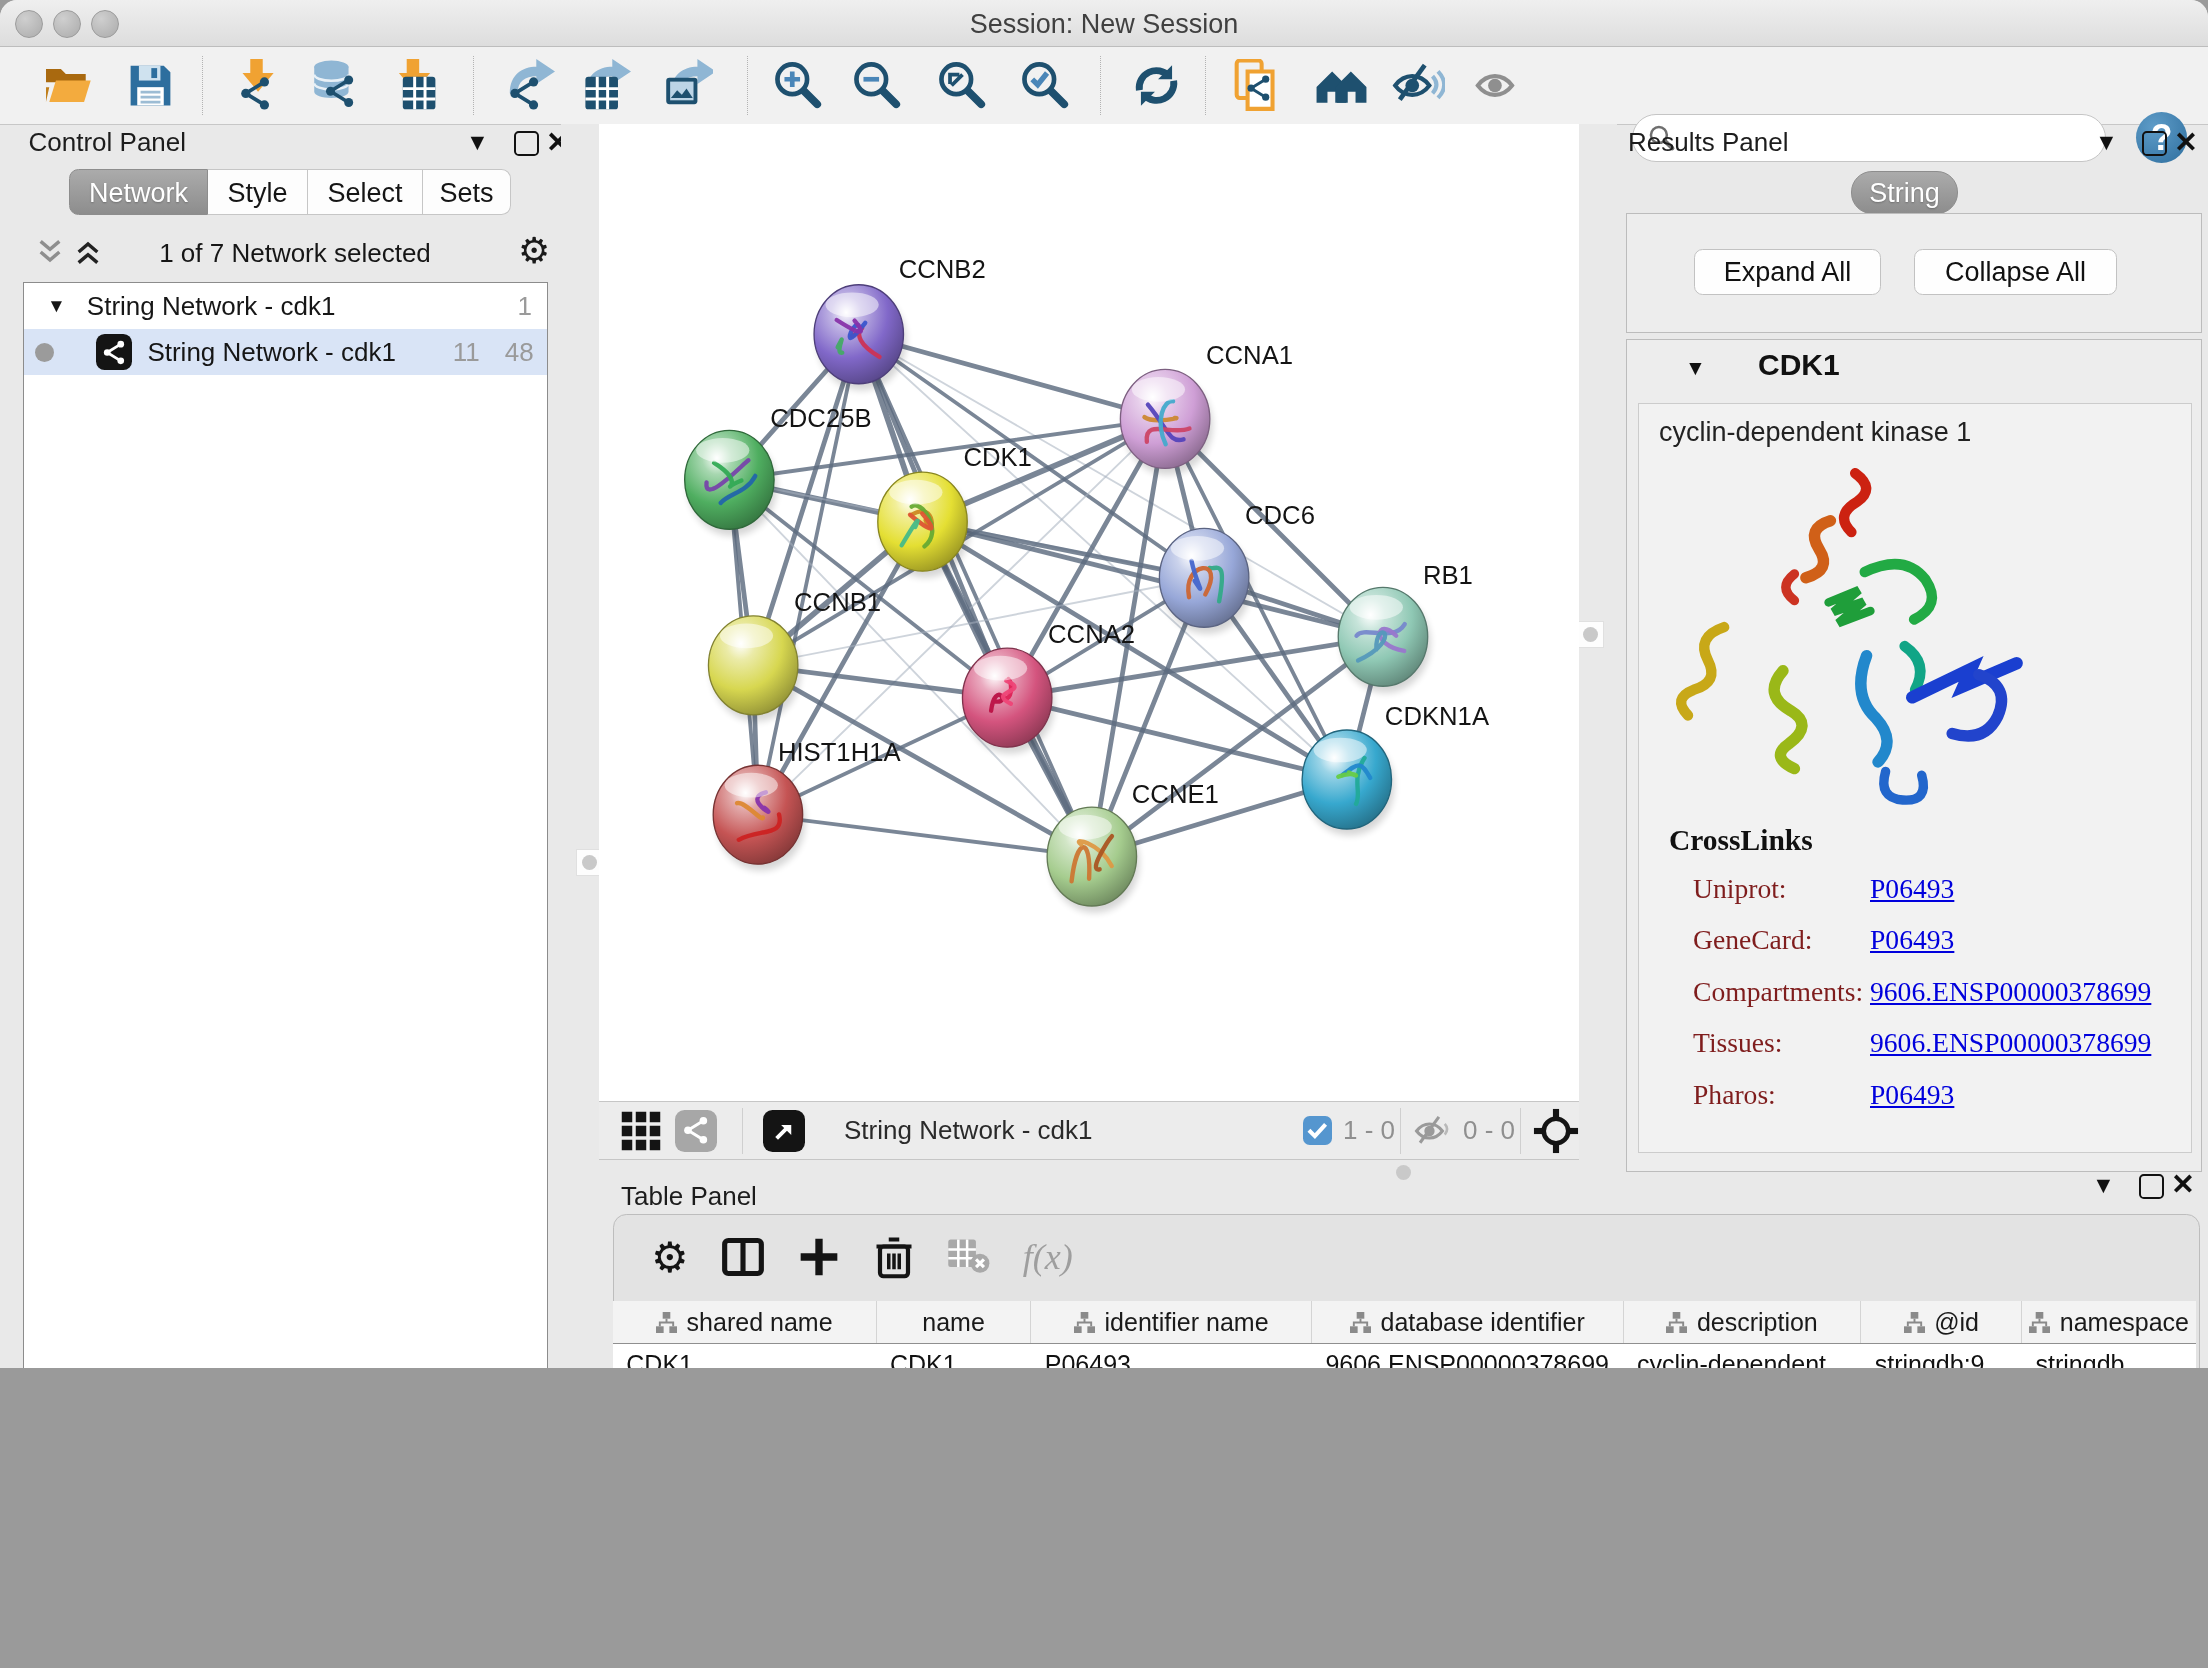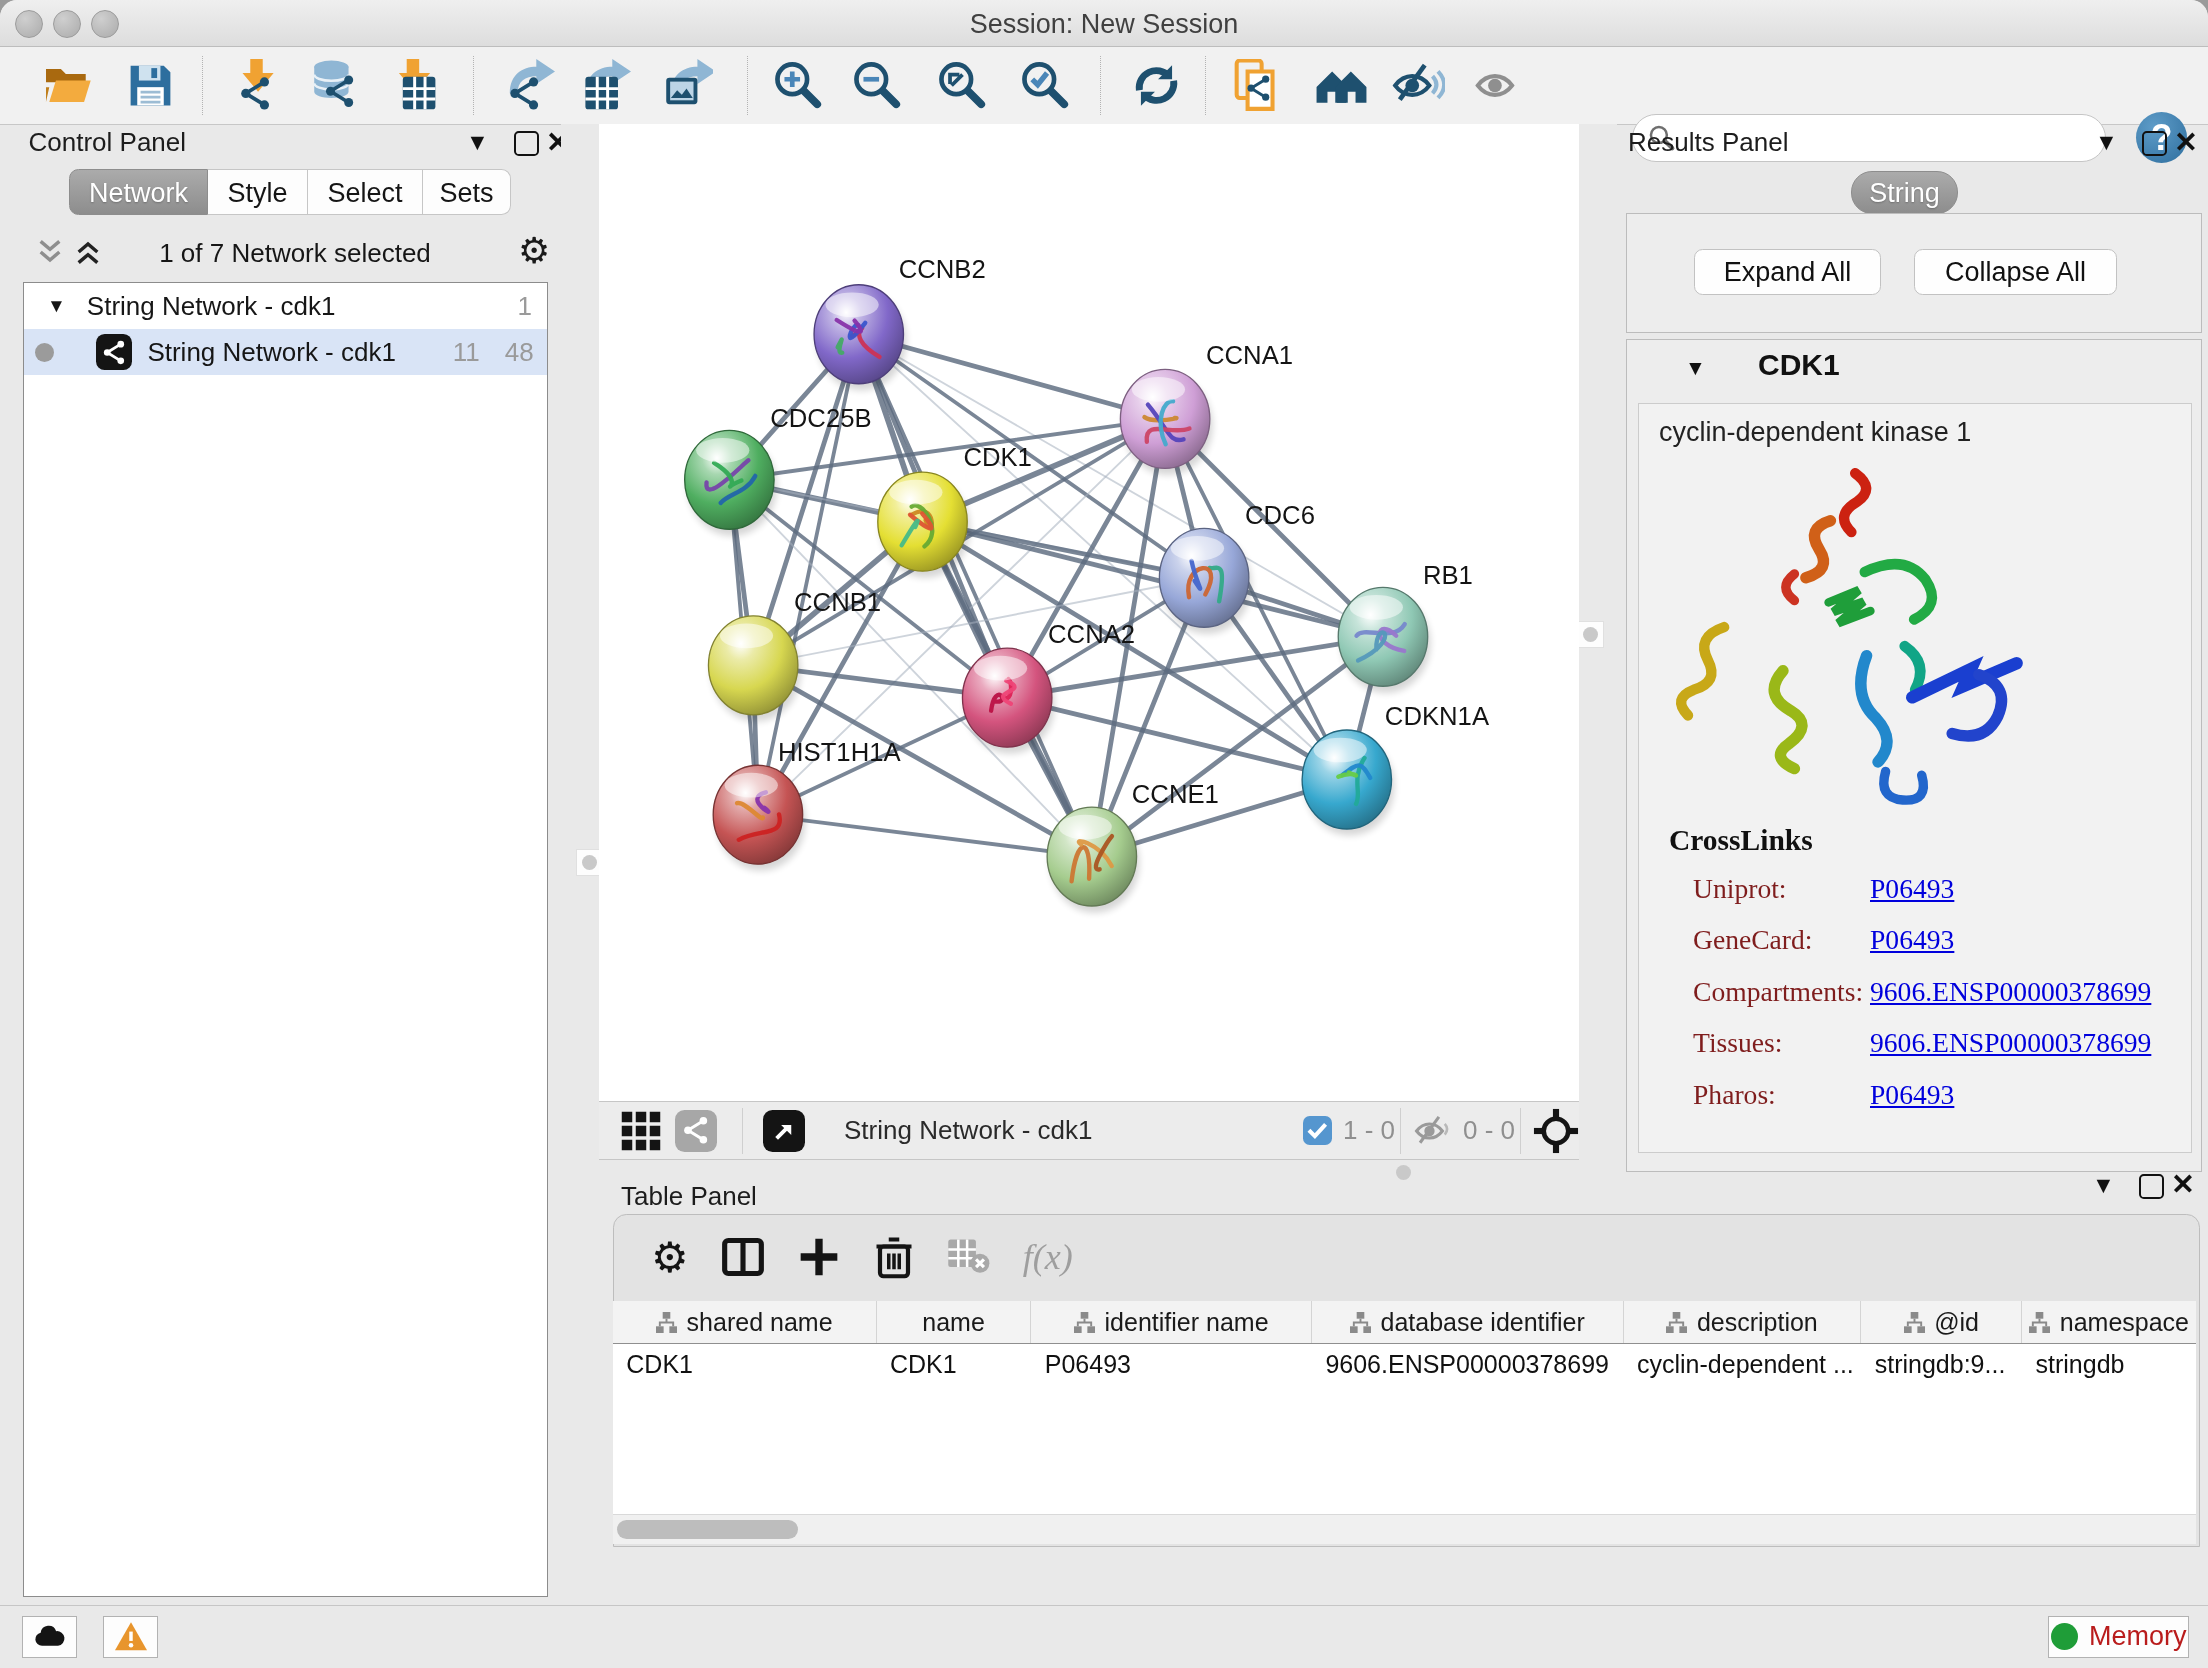--- a/index.html
+++ b/index.html
@@ -1,16 +1,16 @@
 <!DOCTYPE html>
 <html style="font-size:15px"><head>
 <meta charset="utf-8">
 <style>
   html,body{margin:0;padding:0;background:#9a9a9a;}
-  .win{position:relative;width:2208px;height:1668px;background:#e9e9e9;
+  .win{position:relative;width:2208px;height:1368px;background:#e9e9e9;
        font-family:"Liberation Sans",sans-serif;overflow:hidden;border-radius:17px 17px 0 0;}
 
   
   .titlebar{position:absolute;left:0;top:0;right:0;height:46px;
     background:linear-gradient(#efefef,#dddddd);border-bottom:1px solid #bdbdbd;border-radius:17px 17px 0 0;}
   .tl{position:absolute;top:9.5px;width:26px;height:26px;border-radius:50%;
       background:radial-gradient(circle at 35% 30%,#cfcfcf,#ababab);border:1px solid #9b9b9b;}
   .wintitle{position:absolute;left:0;right:0;top:0;height:46px;line-height:48px;text-align:center;
       font-size:27px;color:#404040;}
 

